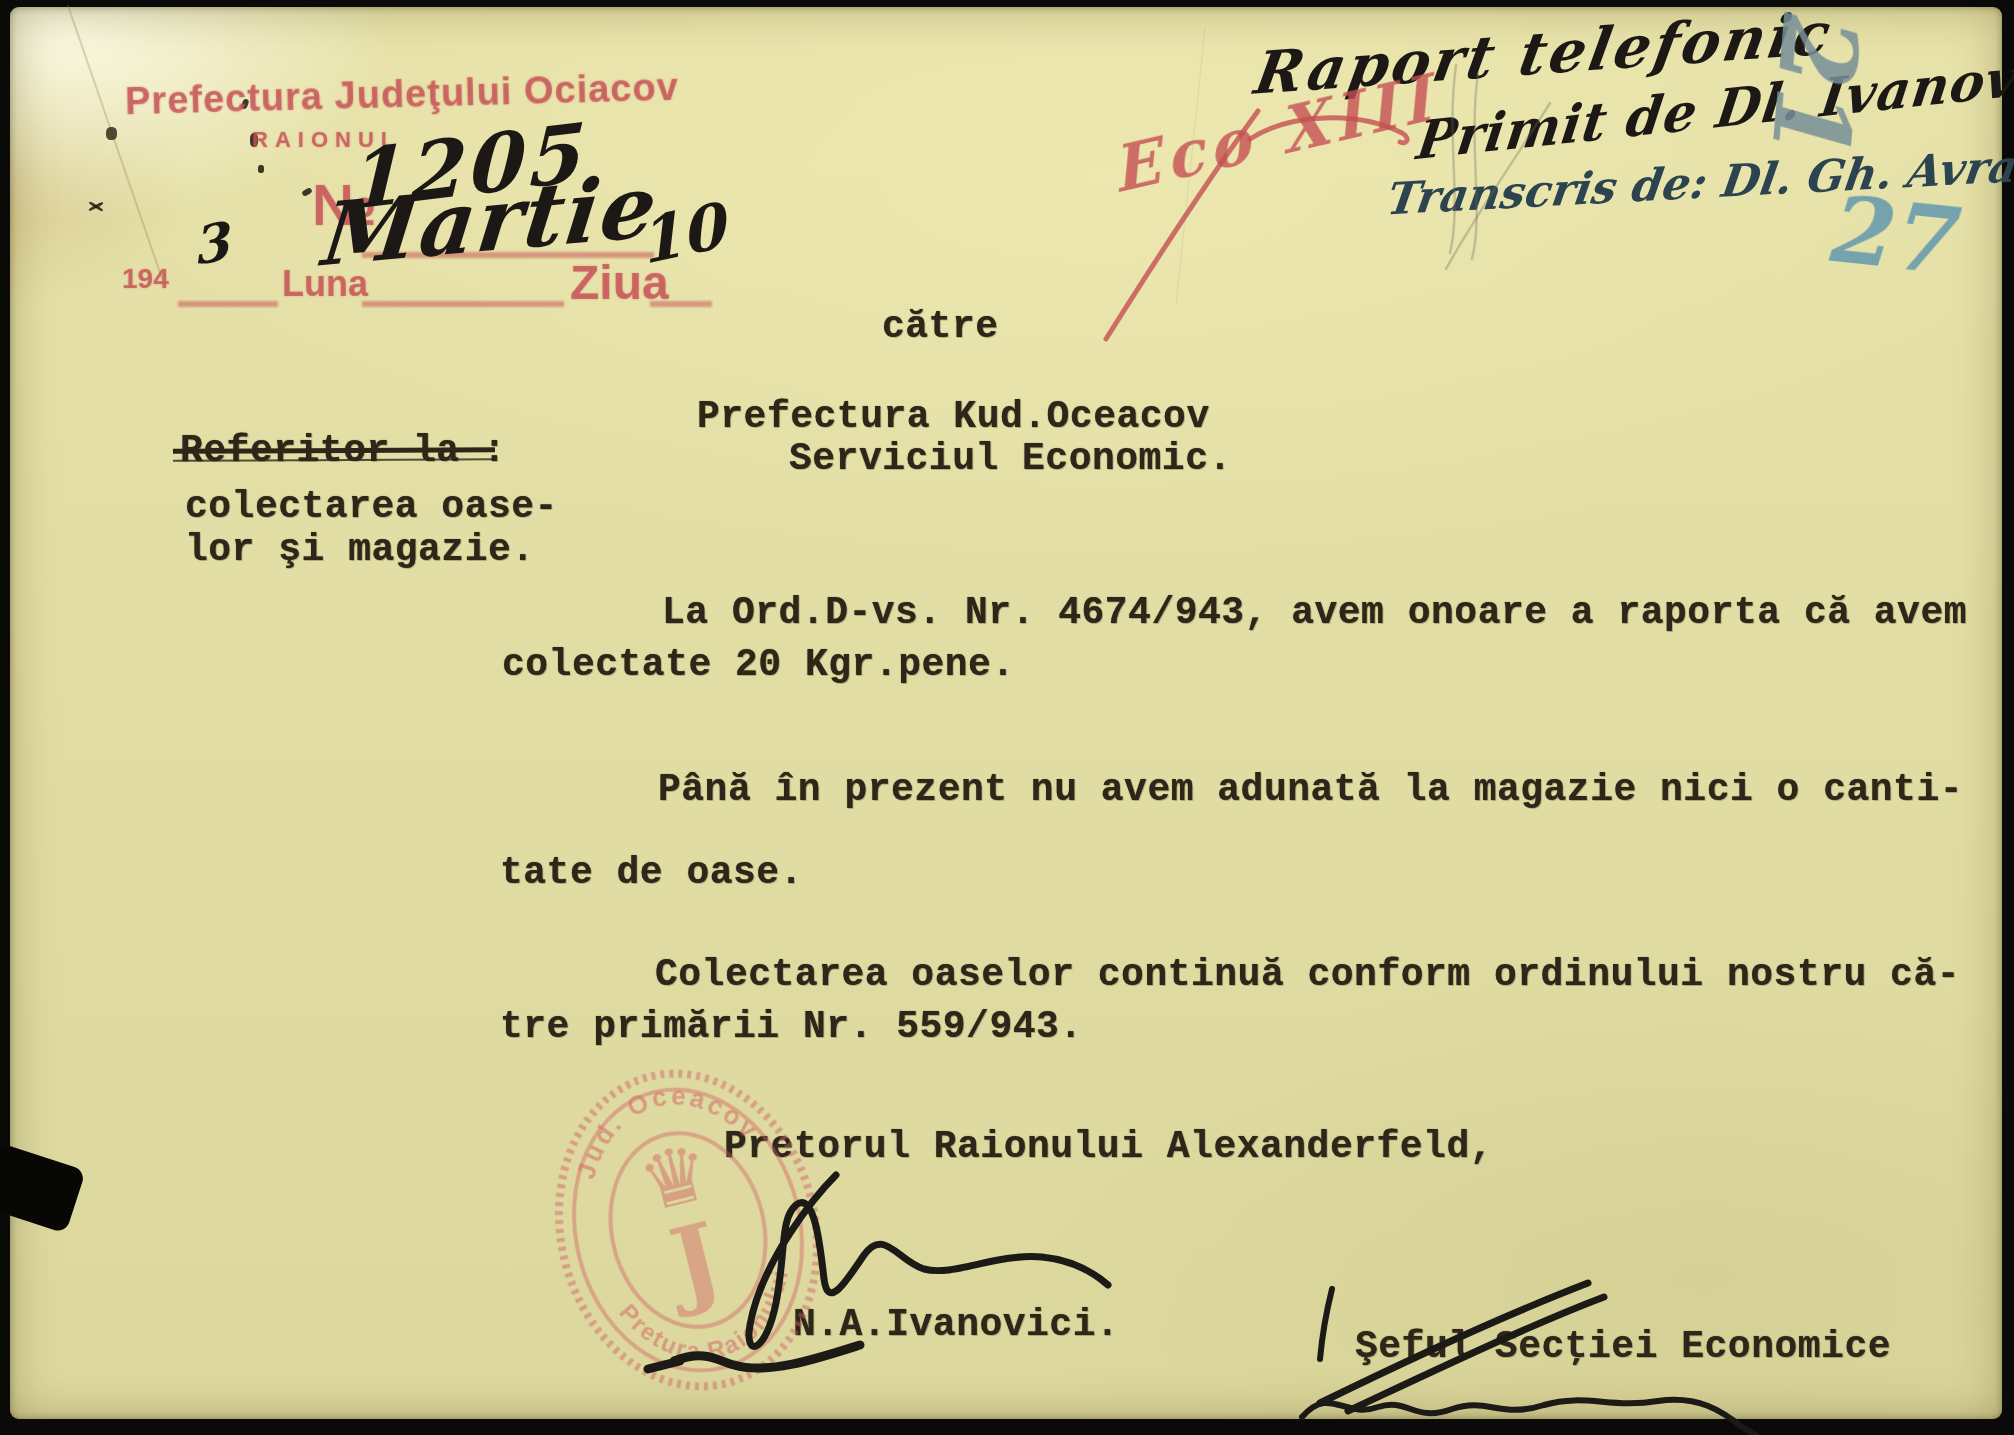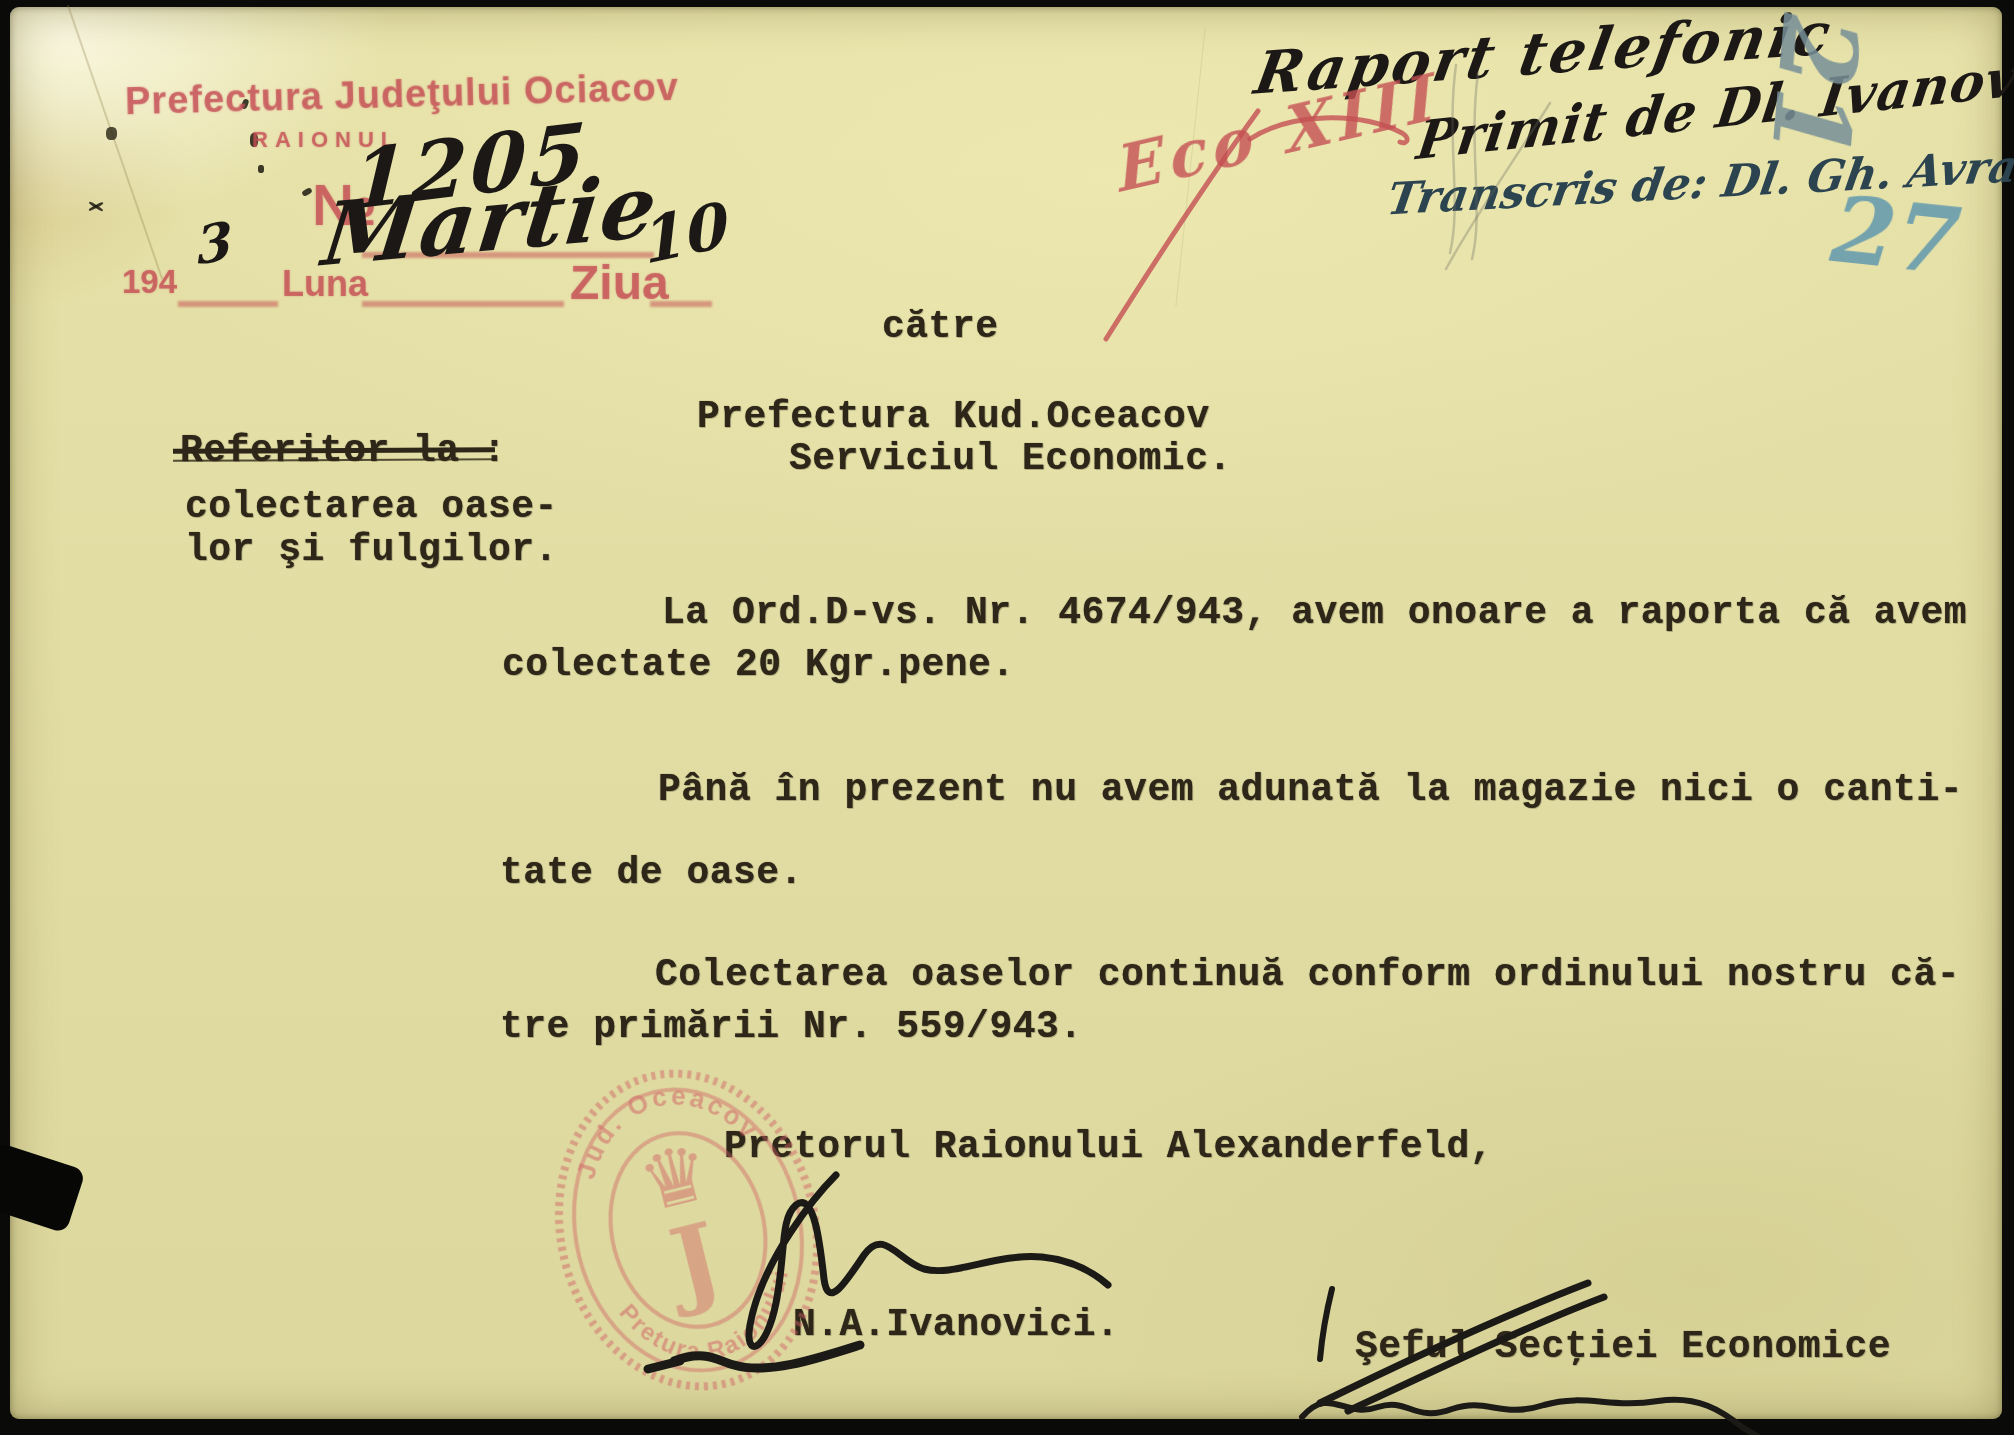--- a/index.html
+++ b/index.html
@@ -43,21 +43,21 @@
   .stampred{position:absolute;color:rgba(197,78,85,.72);font-weight:bold;filter:blur(.45px);
     font-family:"Liberation Sans",sans-serif;text-shadow:0 0 2px rgba(197,78,85,.45);}
   .s-line1{left:115px;top:66px;font-size:38px;letter-spacing:1px;transform:rotate(-1.5deg);}
   .s-line2{left:242px;top:120px;font-size:22px;letter-spacing:7px;}
   .s-no{left:302px;top:164px;font-size:58px;}
   .redbar{position:absolute;background:rgba(195,75,80,.5);filter:blur(1px);height:6px;}
   .rb-no{left:352px;top:245px;width:292px;}
   .rb-d1{left:168px;top:294px;width:100px;}
   .rb-d2{left:352px;top:294px;width:202px;}
   .rb-d3{left:640px;top:294px;width:62px;}
-  .s-194{left:112px;top:256px;font-size:33px;}
+  .s-194{left:112px;top:256px;font-size:28px;}
   .s-luna{left:272px;top:256px;font-size:36px;}
   .s-ziua{left:560px;top:248px;font-size:48px;}
 
   
   .hw{position:absolute;font-family:"DejaVu Serif",serif;font-style:italic;font-weight:bold;
     color:#1b1815;transform-origin:left top;white-space:pre;}
   .h-1205{left:345px;top:126px;font-size:80px;transform:rotate(-7deg) skewX(-10deg);letter-spacing:4px;}
   .h-3{left:186px;top:208px;font-size:52px;transform:rotate(-10deg) skewX(-8deg);}
   .h-luna{left:320px;top:176px;font-size:86px;transform:rotate(-5deg) skewX(-12deg);letter-spacing:2px;}
   .h-10{left:632px;top:198px;font-size:62px;transform:rotate(-12deg) skewX(-8deg);}
@@ -112,21 +112,21 @@
     <div class="hw h-eco">Eco XIII</div>
     <div class="hw h-21">21</div>
     <div class="hw h-27">27</div>
 
     <div class="typed t-catre">către</div>
     <div class="typed t-addr1">Prefectura Kud.Oceacov</div>
     <div class="typed t-addr2">Serviciul Economic.</div>
     <div class="typed t-ref">Referitor la :</div>
     <div class="t-ref-ul"></div>
     <div class="typed t-ref1">colectarea oase-</div>
-    <div class="typed t-ref2">lor şi fulgilor.</div>
+    <div class="typed t-ref2">lor şi magazie.</div>
     <div class="typed t-p1a">La Ord.D-vs. Nr. 4674/943, avem onoare a raporta că avem</div>
     <div class="typed t-p1b">colectate 20 Kgr.pene.</div>
     <div class="typed t-p2a">Până în prezent nu avem adunată la magazie nici o canti-</div>
     <div class="typed t-p2b">tate de oase.</div>
     <div class="typed t-p3a">Colectarea oaselor continuă conform ordinului nostru că-</div>
     <div class="typed t-p3b">tre primării Nr. 559/943.</div>
     <div class="typed t-sig">Pretorul Raionului Alexanderfeld,</div>
     <div class="typed t-name">N.A.Ivanovici.</div>
     <div class="typed t-chief">Şeful Secţiei Economice</div>
 

